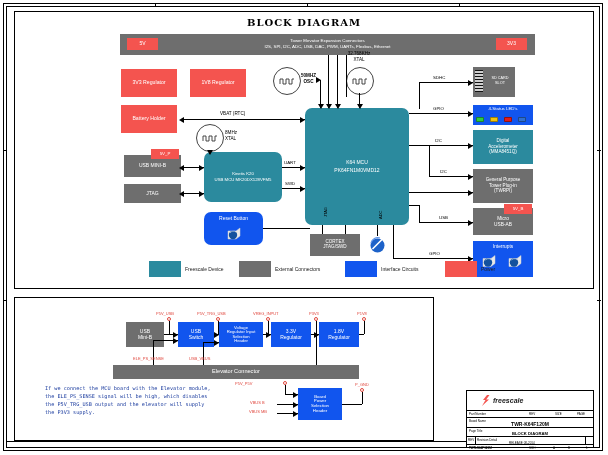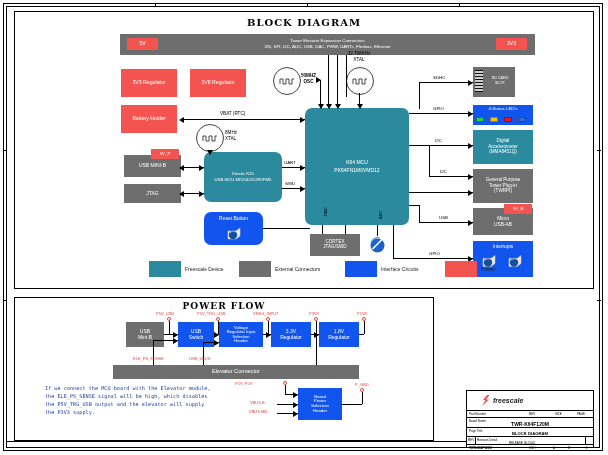--- a/index.html
+++ b/index.html
@@ -274,21 +274,20 @@
     <div class="legend-tx" style="left:170px;top:254px;">Freescale Device</div>
     <div class="legend-sw" style="left:224px;top:249px;background:#6e6e6e;"></div>
     <div class="legend-tx" style="left:260px;top:254px;">External Connectors</div>
     <div class="legend-sw" style="left:330px;top:249px;background:#1155ee;"></div>
     <div class="legend-tx" style="left:366px;top:254px;">Interface Circuits</div>
     <div class="legend-sw" style="left:430px;top:249px;background:#f4544f;"></div>
     <div class="legend-tx" style="left:466px;top:254px;">Power</div>
   </div>
 
   <div class="panel" style="left:14px;top:297px;width:420px;height:144px;">
-    <div class="panel-title" style="left:0;top:3px;font-size:9px;">POWER FLOW</div>
 
     <div class="box gray" style="left:111px;top:24px;width:38px;height:25px;flex-direction:column;">
       <span style="font-size:5px;">USB</span>
       <span style="font-size:5px;">Mini-B</span>
     </div>
     <div class="box blue" style="left:163px;top:24px;width:36px;height:25px;flex-direction:column;">
       <span style="font-size:5px;">USB</span>
       <span style="font-size:5px;">Switch</span>
     </div>
     <div class="box blue" style="left:204px;top:24px;width:44px;height:25px;flex-direction:column;">

